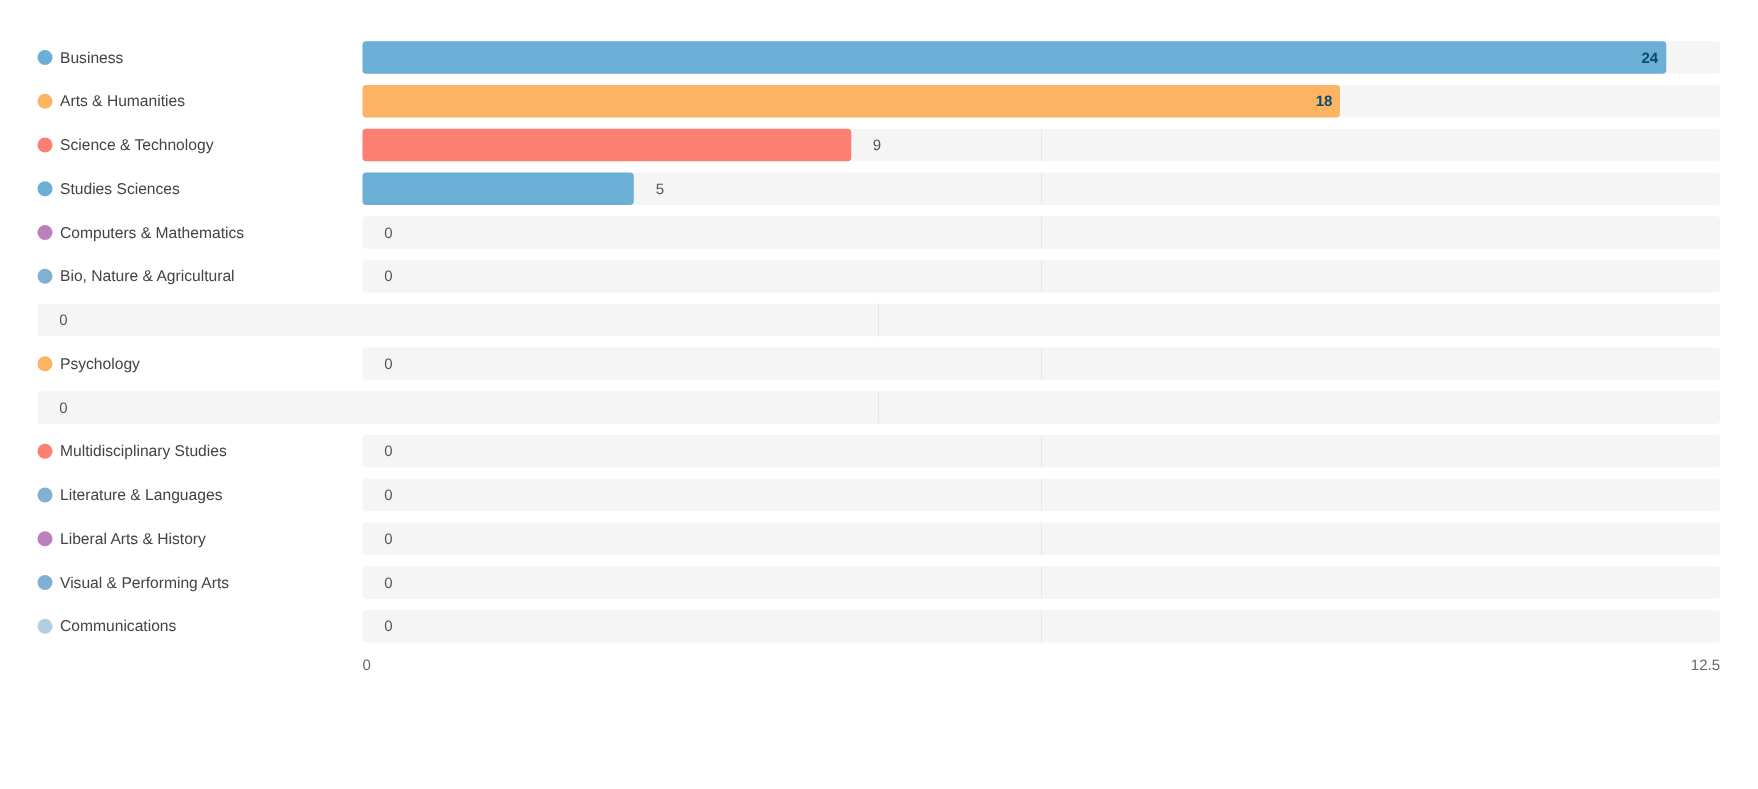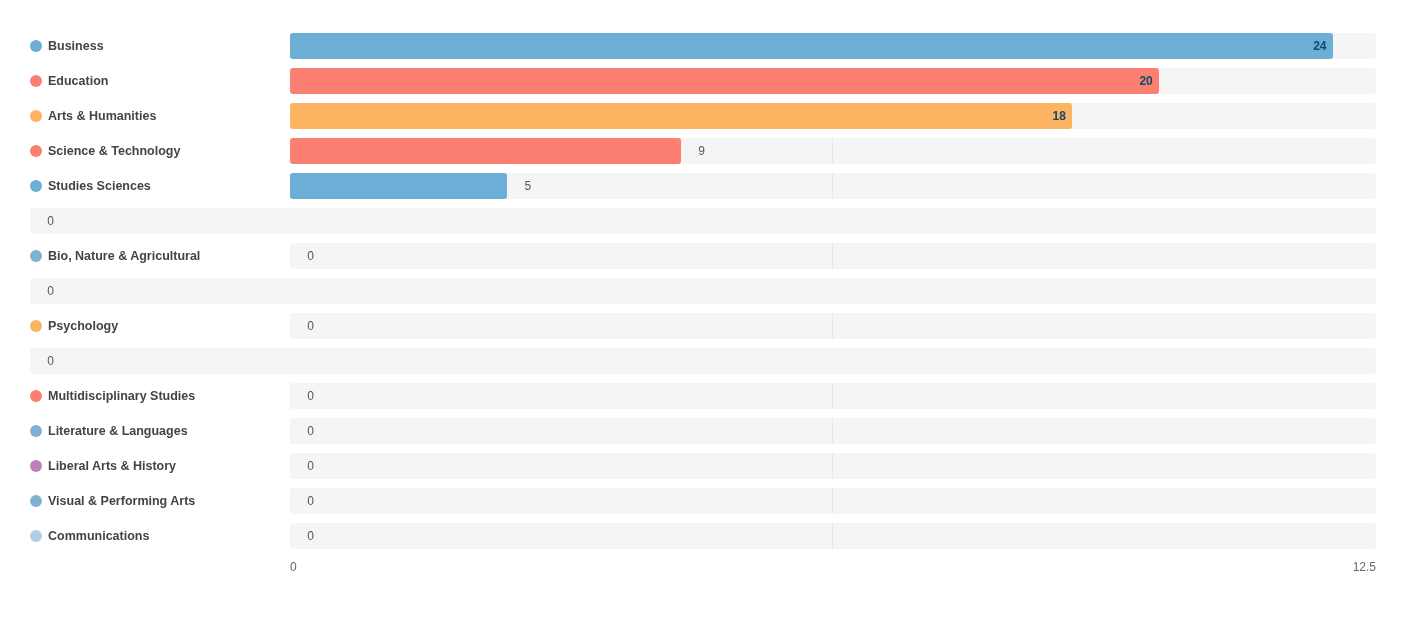--- a/index.html
+++ b/index.html
@@ -44,21 +44,20 @@
       width: 12px;
       height: 12px;
       border-radius: 50%;
       flex-shrink: 0;
       margin-right: 6px;
     }
     .label-text {
       font-size: 12.5px;
       color: #444;
       white-space: nowrap;
-      font-weight: bold;
     }
     .bar-container {
       flex: 1;
       position: relative;
       height: 26px;
       background: #f5f5f5;
       border-radius: 3px;
       overflow: visible;
     }
     .bar-fill {
@@ -132,31 +131,20 @@
         <span class="label-text">Business</span>
       </div>
       <div class="bar-container">
         <div class="bar-fill" style="width: 96%; background: rgb(107, 174, 214);">
           <span class="bar-value-inside">24</span>
         </div>
       </div>
     </div>
     <div class="bar-row">
       <div class="label-wrap">
-        <div class="label-dot" style="background: rgb(251, 128, 114);"></div>
-        <span class="label-text">Education</span>
-      </div>
-      <div class="bar-container">
-        <div class="bar-fill" style="width: 80%; background: rgb(251, 128, 114);">
-          <span class="bar-value-inside">20</span>
-        </div>
-      </div>
-    </div>
-    <div class="bar-row">
-      <div class="label-wrap">
         <div class="label-dot" style="background: rgb(253, 180, 98);"></div>
         <span class="label-text">Arts &amp; Humanities</span>
       </div>
       <div class="bar-container">
         <div class="bar-fill" style="width: 72%; background: rgb(253, 180, 98);">
           <span class="bar-value-inside">18</span>
         </div>
       </div>
     </div>
     <div class="bar-row">
@@ -175,20 +163,24 @@
         <div class="label-dot" style="background: rgb(107, 174, 214);"></div>
         <span class="label-text">Studies Sciences</span>
       </div>
       <div class="bar-container">
         <div class="bar-fill" style="width: 20%; background: rgb(107, 174, 214);">
           <span class="bar-value">5</span>
         </div>
       </div>
     </div>
     <div class="bar-row">
+      <div class="label-wrap">
+        <div class="label-dot" style="background: rgb(188, 128, 189);"></div>
+        <span class="label-text">Computers &amp; Mathematics</span>
+      </div>
       <div class="bar-container">
         <div class="bar-fill" style="width: 0%; background: rgb(188, 128, 189);">
           <span class="bar-value">0</span>
         </div>
       </div>
     </div>
     <div class="bar-row">
       <div class="label-wrap">
         <div class="label-dot" style="background: rgb(128, 177, 211);"></div>
         <span class="label-text">Bio, Nature &amp; Agricultural</span>

